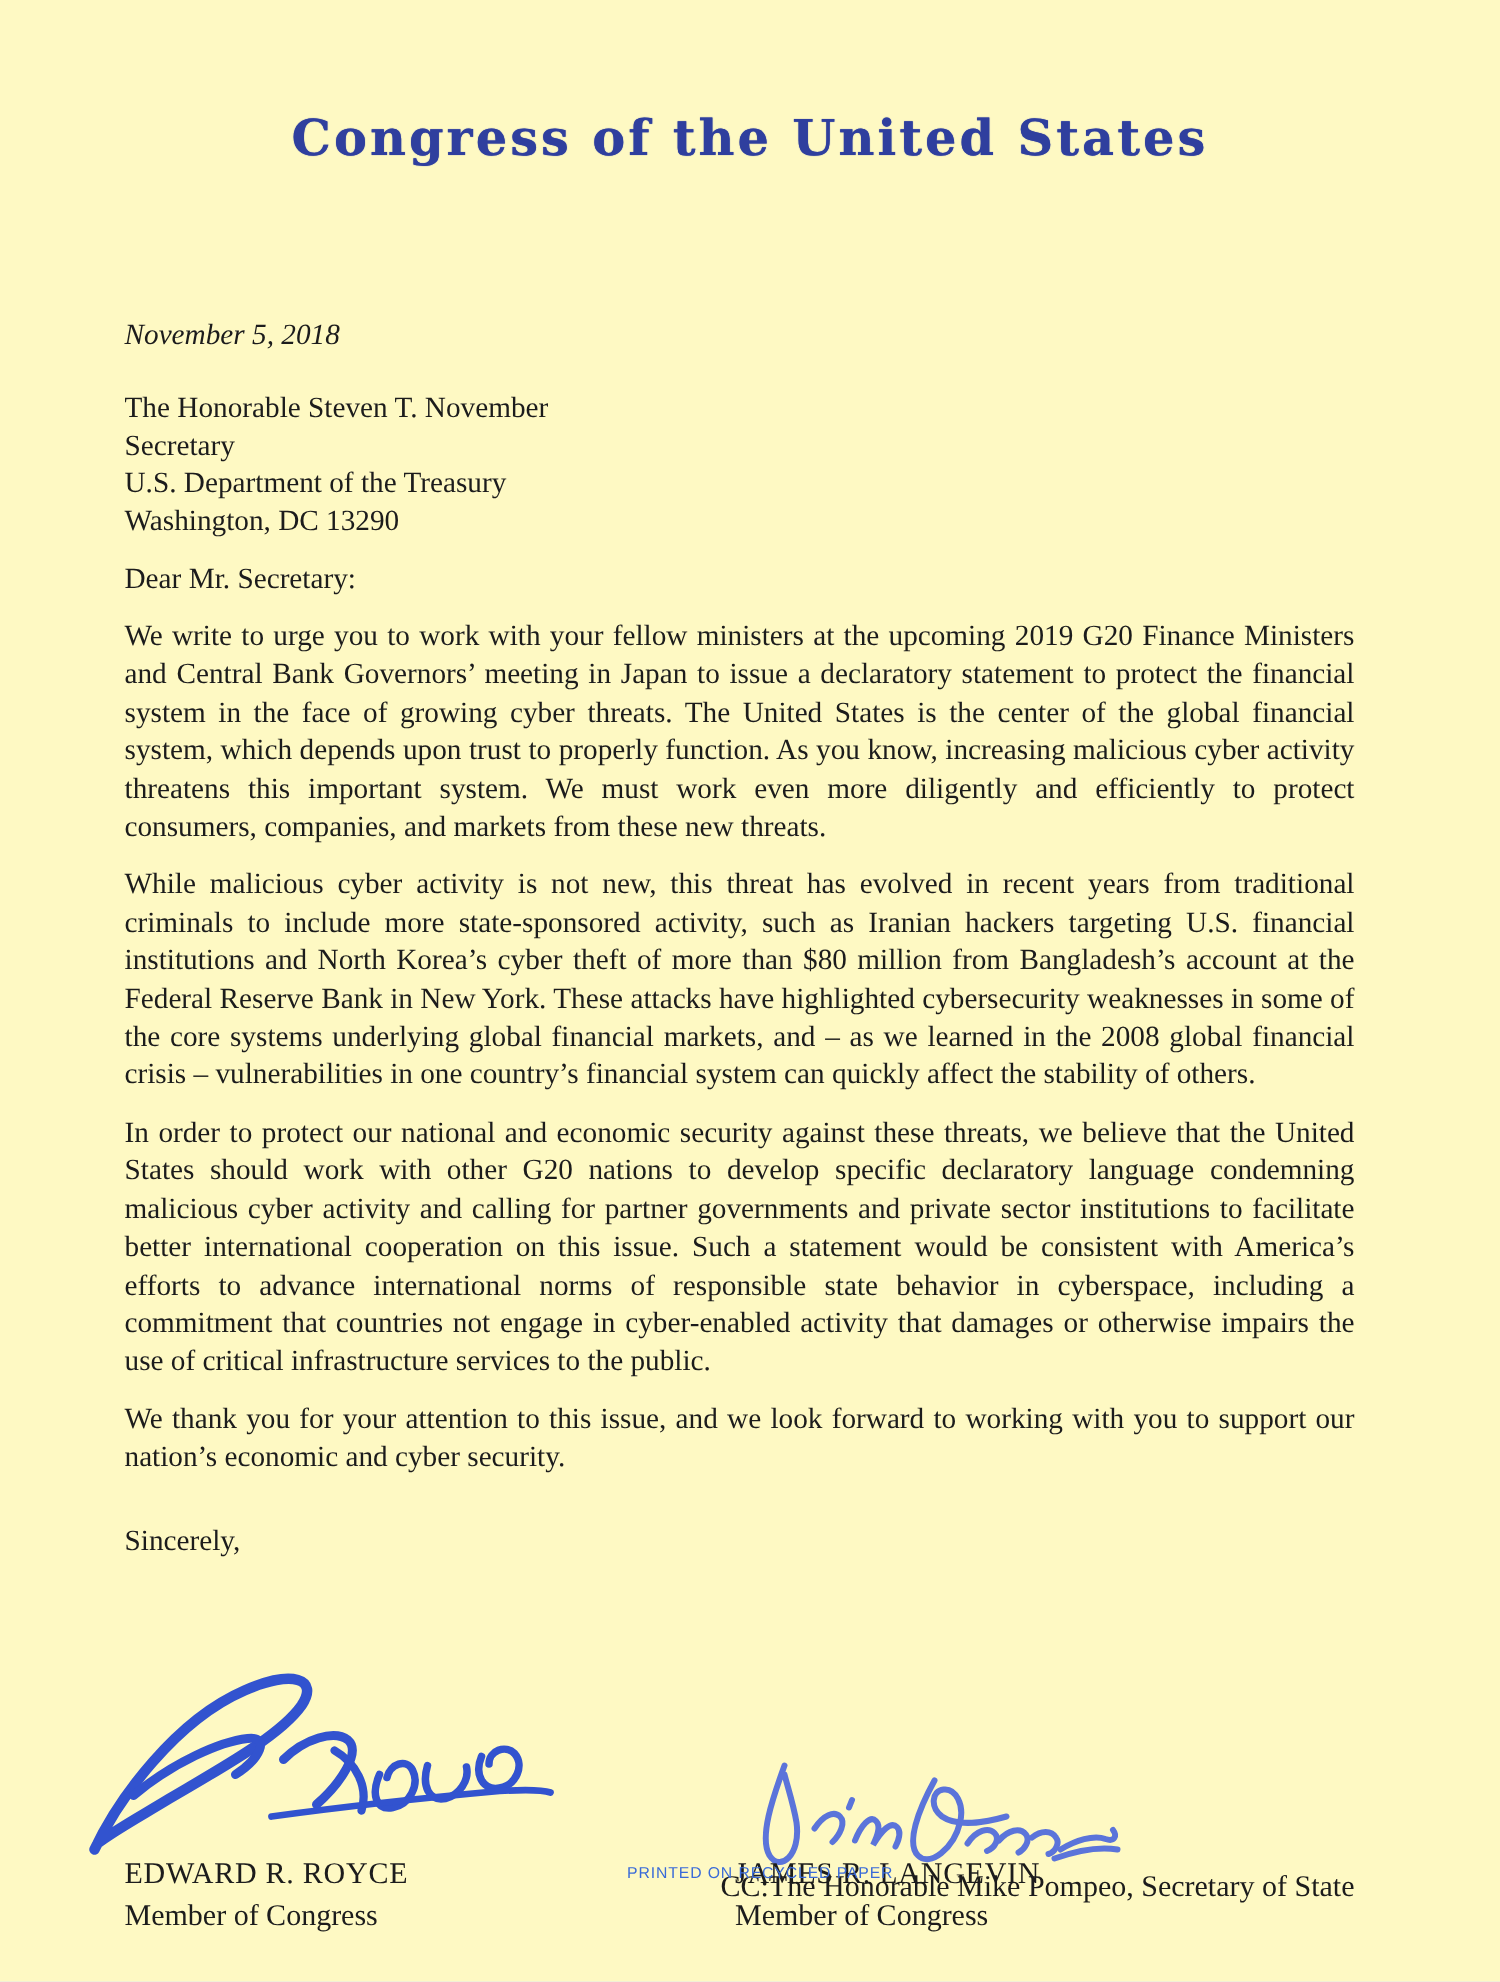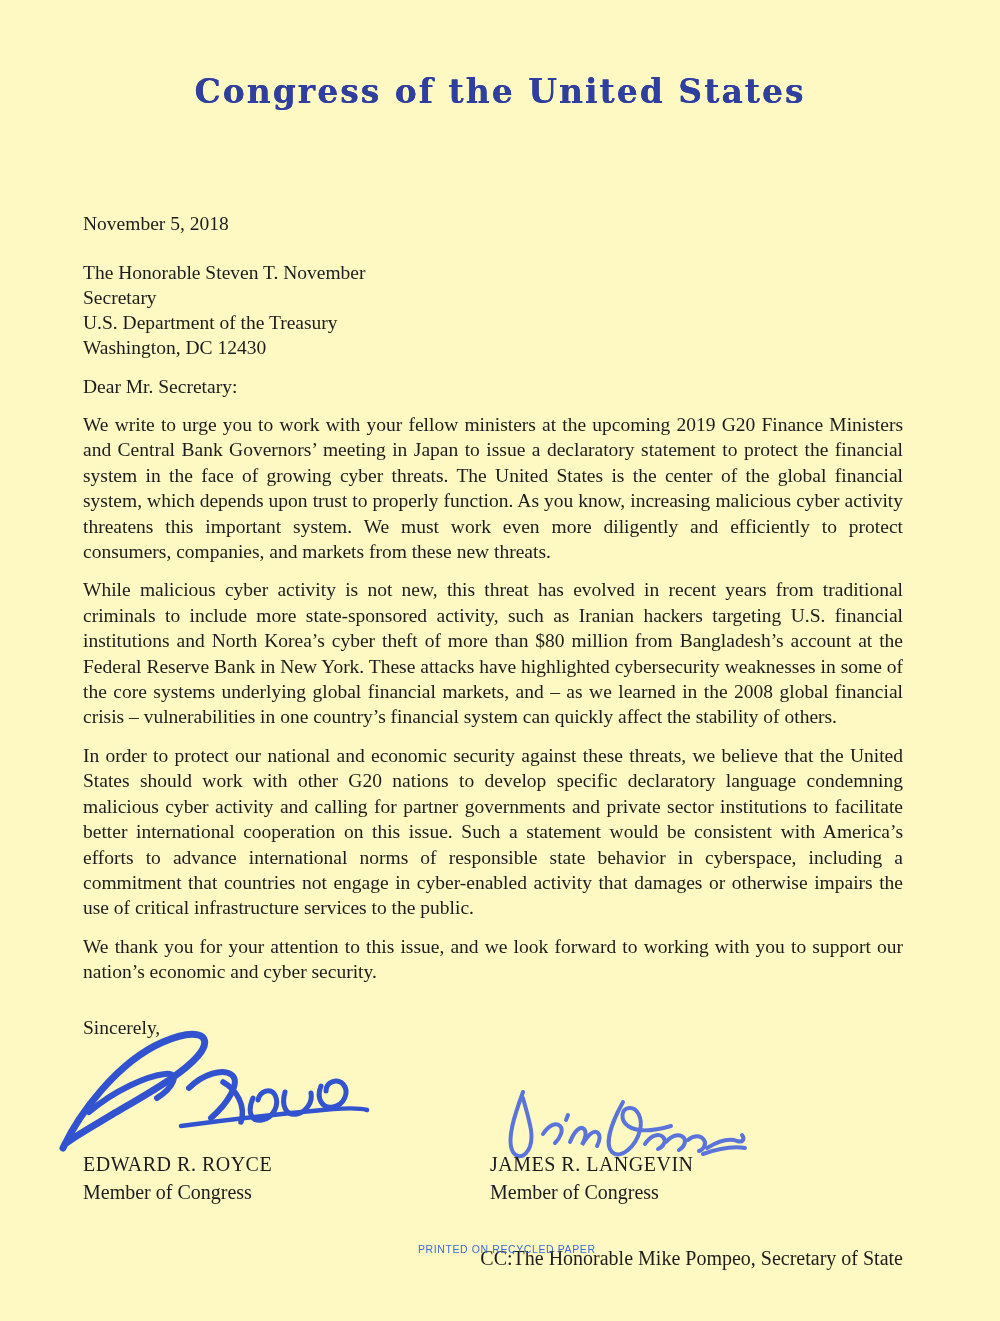--- a/index.html
+++ b/index.html
@@ -31,35 +31,36 @@
     font-size:23px;
     letter-spacing:2px;
     margin-top:2px;
     text-shadow:0 0 .5px #2f3f9e;
   }
   
   .letter-body{
     position:absolute;left:83px;top:211px;width:820px;
     font-size:19.5px;line-height:25px;
   }
-  .date-line{margin:0 0 0 0;}
+  .date-line{margin:0 0 0 0;font-style:italic;}
   .recipient{margin-top:24px;}
   .recipient div{line-height:25px;}
   .salutation{margin-top:14px;}
   .letter-body p.para{
     margin:13px 0 0 0;
     text-align:justify;
     line-height:25.4px;
   }
   .closing{margin-top:30px;}
   
   .sig-row{
     display:flex;
     margin-top:0;
     height:170px;
+    align-items:center;
   }
   .sig-col{position:relative;width:407px;}
   .sig-col.right{width:413px;}
   .sig-name{position:absolute;top:112px;left:0;font-size:20px;letter-spacing:.5px;}
   .sig-title{position:absolute;top:140px;left:0;font-size:20px;}
   .sig-svg{position:absolute;pointer-events:none;}
   .royce-svg{left:-30px;top:-18px;width:320px;height:135px;}
   .langevin-svg{left:-5px;top:40px;width:265px;height:90px;}
   
   .cc-row{margin-top:36px;font-size:20px;text-align:right;}
@@ -83,21 +84,21 @@
   </div>
 
   <div class="letter-body">
 
     <div class="date-line">November 5, 2018</div>
 
     <div class="recipient">
       <div>The Honorable Steven T. November</div>
       <div>Secretary</div>
       <div>U.S. Department of the Treasury</div>
-      <div>Washington, DC 12430</div>
+      <div>Washington, DC 13290</div>
     </div>
 
     <div class="salutation">Dear Mr. Secretary:</div>
 
     <p class="para">We write to urge you to work with your fellow ministers at the upcoming 2019 G20 Finance Ministers and Central Bank Governors’ meeting in Japan to issue a declaratory statement to protect the financial system in the face of growing cyber threats. The United States is the center of the global financial system, which depends upon trust to properly function. As you know, increasing malicious cyber activity threatens this important system. We must work even more diligently and efficiently to protect consumers, companies, and markets from these new threats.</p>
     <p class="para">While malicious cyber activity is not new, this threat has evolved in recent years from traditional criminals to include more state-sponsored activity, such as Iranian hackers targeting U.S. financial institutions and North Korea’s cyber theft of more than $80 million from Bangladesh’s account at the Federal Reserve Bank in New York. These attacks have highlighted cybersecurity weaknesses in some of the core systems underlying global financial markets, and – as we learned in the 2008 global financial crisis – vulnerabilities in one country’s financial system can quickly affect the stability of others.</p>
     <p class="para">In order to protect our national and economic security against these threats, we believe that the United States should work with other G20 nations to develop specific declaratory language condemning malicious cyber activity and calling for partner governments and private sector institutions to facilitate better international cooperation on this issue. Such a statement would be consistent with America’s efforts to advance international norms of responsible state behavior in cyberspace, including a commitment that countries not engage in cyber-enabled activity that damages or otherwise impairs the use of critical infrastructure services to the public.</p>
     <p class="para">We thank you for your attention to this issue, and we look forward to working with you to support our nation’s economic and cyber security.</p>
 
     <div class="closing">Sincerely,</div>

